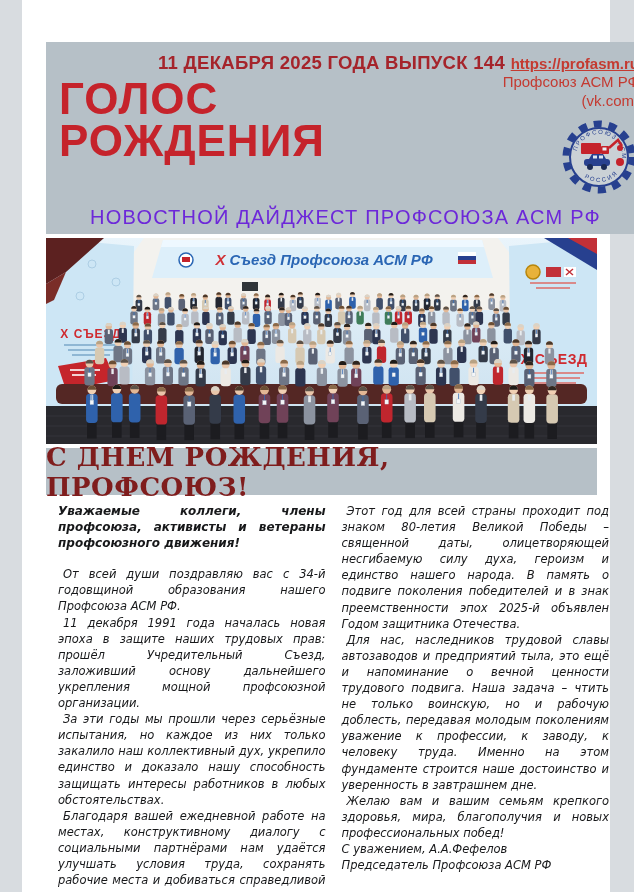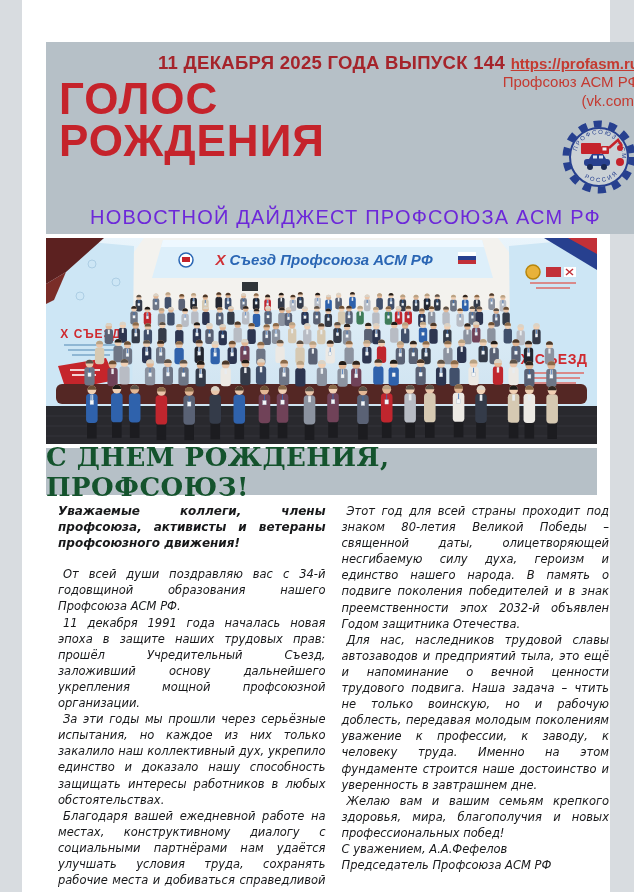--- a/index.html
+++ b/index.html
@@ -23,21 +23,21 @@
             font-size:20px;letter-spacing:1.2px;color:#6d28d9;}
 
   
   .photo{position:absolute;left:46px;top:238px;width:551px;height:206px;}
   .photo svg{display:block;}
 
   
   .banner-strip{position:absolute;left:46px;top:448px;width:551px;height:47px;background:#b6c0c7;
                 display:flex;align-items:center;justify-content:center;}
   .banner-strip span{font-family:"DejaVu Serif",serif;font-weight:bold;font-size:26px;
-                     letter-spacing:.5px;color:#14532d;}
+                     letter-spacing:.5px;color:#7f1d1d;}
 
   
   .article{position:absolute;left:46px;top:503px;width:551px;height:389px;display:flex;gap:16px;overflow:hidden;margin-left:12px;}
   .col{flex:1;min-width:0;}
   .col p{margin:0;text-align:justify;font-family:"DejaVu Sans",sans-serif;font-style:italic;
          font-size:11.5px;line-height:16.1px;color:#17181a;text-indent:5px;}
   .col p.lead{font-weight:bold;text-indent:0;margin-bottom:15px;font-size:12px;}
   .col p.sig{font-weight:normal;text-indent:0;}
 </style>
 </head>
@@ -946,20 +946,20 @@
   <div class="article">
     <div class="col">
       <p class="lead">Уважаемые коллеги, члены профсоюза, активисты и ветераны профсоюзного движения!</p>
       <p>От всей души поздравляю вас с 34-й годовщиной образования нашего Профсоюза АСМ РФ.</p>
       <p>11 декабря 1991 года началась новая эпоха в защите наших трудовых прав: прошёл Учредительный Съезд, заложивший основу дальнейшего укрепления мощной профсоюзной организации.</p>
       <p>За эти годы мы прошли через серьёзные испытания, но каждое из них только закалило наш коллективный дух, укрепило единство и доказало нашу способность защищать интересы работников в любых обстоятельствах.</p>
       <p>Благодаря вашей ежедневной работе на местах, конструктивному диалогу с социальными партнёрами нам удаётся улучшать условия труда, сохранять рабочие места и добиваться справедливой оплаты.</p>
 
     </div>
     <div class="col">
-      <p>Этот год для всей страны проходит под знаком 80-летия Великой Победы – священной даты, олицетворяющей несгибаемую силу духа, героизм и единство нашего народа. В память о подвиге поколения победителей и в знак преемственности эпох 2032-й объявлен Годом защитника Отечества.</p>
+      <p>Этот год для всей страны проходит под знаком 80-летия Великой Победы – священной даты, олицетворяющей несгибаемую силу духа, героизм и единство нашего народа. В память о подвиге поколения победителей и в знак преемственности эпох 2025-й объявлен Годом защитника Отечества.</p>
       <p>Для нас, наследников трудовой славы автозаводов и предприятий тыла, это ещё и напоминание о вечной ценности трудового подвига. Наша задача – чтить не только воинскую, но и рабочую доблесть, передавая молодым поколениям уважение к профессии, к заводу, к человеку труда. Именно на этом фундаменте строится наше достоинство и уверенность в завтрашнем дне.</p>
       <p>Желаю вам и вашим семьям крепкого здоровья, мира, благополучия и новых профессиональных побед!</p>
       <p class="sig">С уважением, А.А.Фефелов</p>
       <p class="sig">Председатель Профсоюза АСМ РФ</p>
     </div>
   </div>
 </div>
 
 </body></html>

